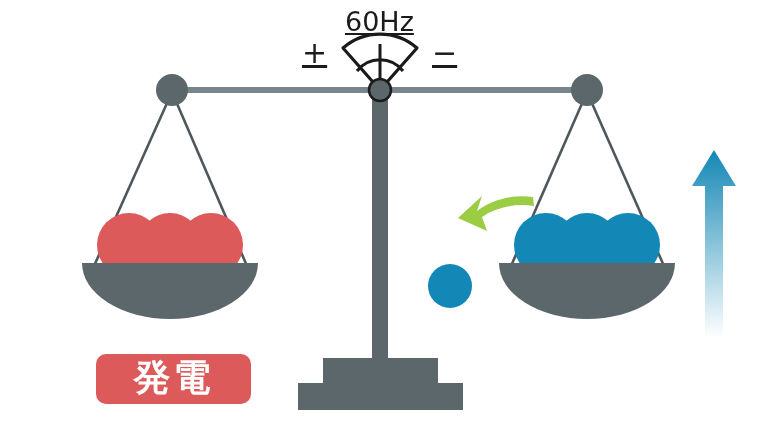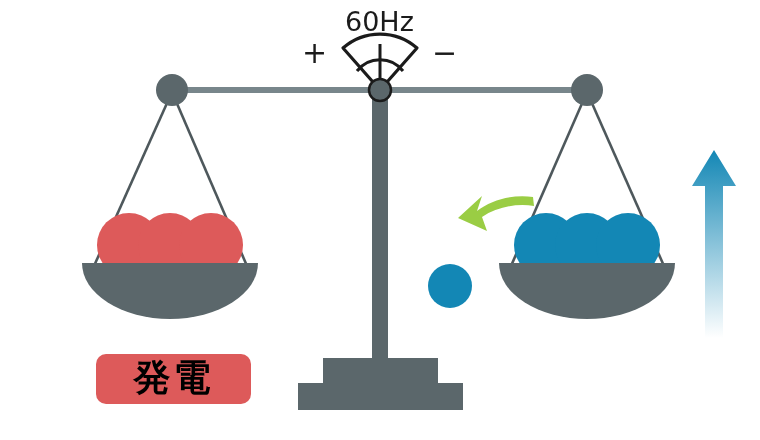--- a/index.html
+++ b/index.html
@@ -24,21 +24,21 @@
     width: 760px;
     height: 440px;
     display: block;
   }
   .badge {
     position: absolute;
     display: flex;
     align-items: center;
     justify-content: center;
     border-radius: 10px;
-    color: #000000;
+    color: #ffffff;
     font-size: 37px;
     font-weight: bold;
     letter-spacing: 3px;
     line-height: 1;
     font-family: "DejaVu Sans", "Liberation Sans", sans-serif;
     box-sizing: border-box;
     padding-bottom: 3px;
   }
   #badge-generation {
     left: 96px;
@@ -51,20 +51,21 @@
     top: 354px;
     width: 155px;
     height: 50px;
   }
   .gauge-label {
     position: absolute;
     font-family: "DejaVu Sans", "Liberation Sans", sans-serif;
     color: #1b1b1b;
     line-height: 1;
     white-space: nowrap;
+    text-decoration: underline;
   }
   #gauge-reading {
     left: 345px;
     top: 8px;
     font-size: 27px;
     letter-spacing: 0px;
   }
   #gauge-plus {
     left: 302px;
     top: 38px;

